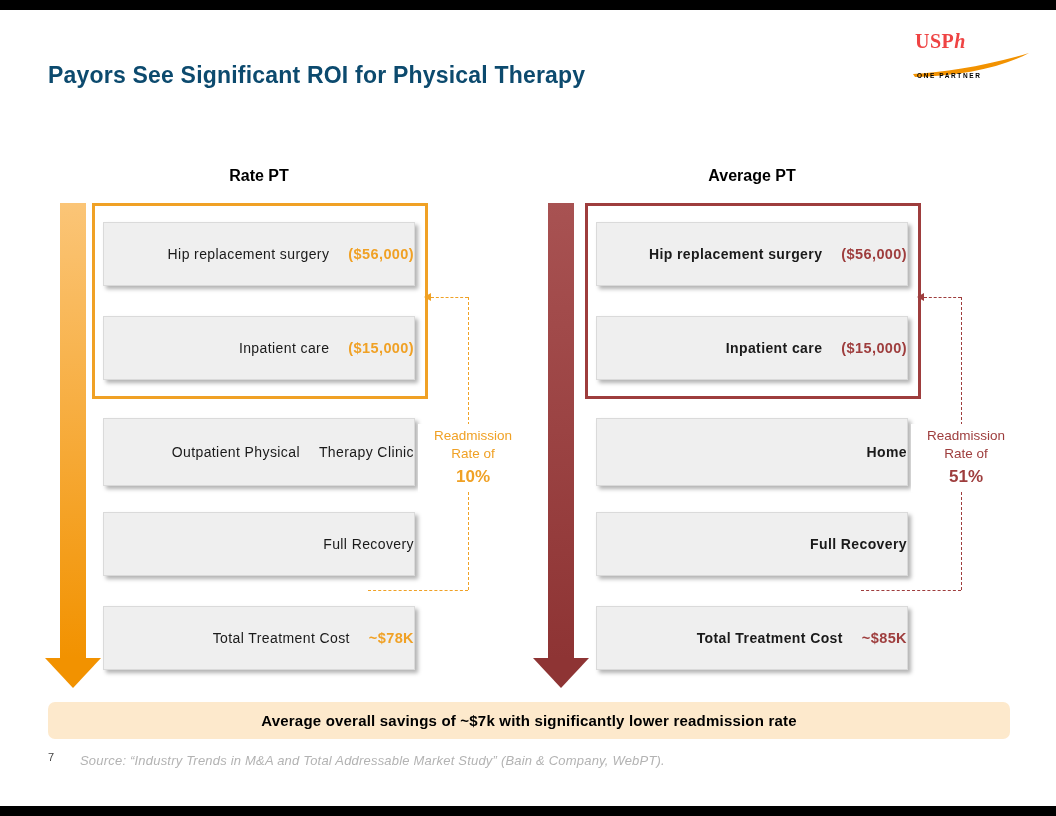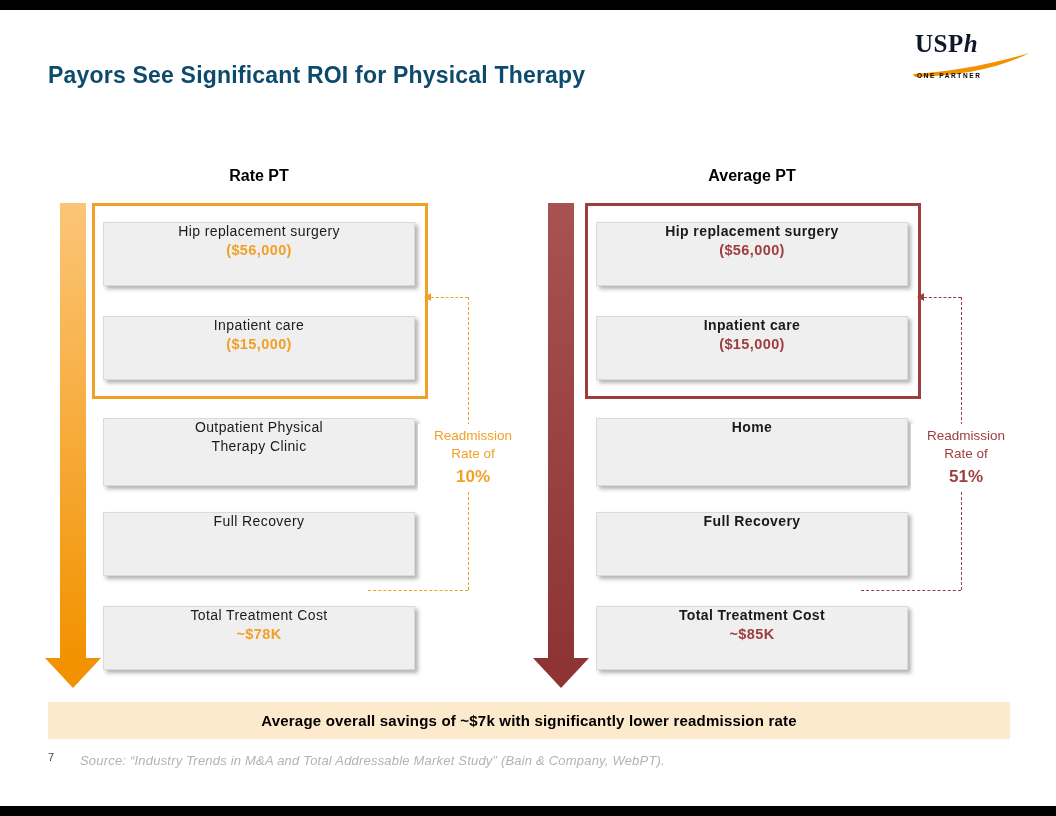--- a/index.html
+++ b/index.html
@@ -9,21 +9,21 @@
   .slide { position:relative; width:1056px; height:816px; background:#ffffff; overflow:hidden; }
 
   .bar { position:absolute; left:0; width:1056px; height:10px; background:#000; }
   .bar.top { top:0; }
   .bar.bottom { bottom:0; }
 
   .title { position:absolute; left:48px; top:62px; font-size:23px; font-weight:bold; color:#0c4a6e; letter-spacing:0.2px; }
 
   
   .logo { position:absolute; left:915px; top:30px; width:120px; height:50px; }
-  .logo-text { position:relative; z-index:2; font-family:"Liberation Serif", serif; font-size:25px; font-weight:bold; color:#0f172a; letter-spacing:0.5px; }
+  .logo-text { position:relative; z-index:2; font-family:"Liberation Serif", serif; font-size:20px; font-weight:bold; color:#ef4444; letter-spacing:0.5px; }
   .logo-text i { font-style:italic; }
   .logo-swoosh { position:absolute; left:-2px; top:22px; width:118px; height:26px; z-index:1; }
   .logo-tagline { position:absolute; left:2px; top:42px; z-index:3; font-size:6.5px; font-weight:bold; letter-spacing:1.6px; color:#000; white-space:nowrap; }
 
   .col-heading { position:absolute; top:167px; width:200px; text-align:center; font-size:16px; font-weight:bold; color:#000; }
   .col-heading.left { left:159px; }
   .col-heading.right { left:652px; }
 
   
   .arrow-body { position:absolute; top:203px; width:26px; height:455px; }
@@ -35,21 +35,21 @@
   .arrow-head.red { left:533px; border-top-color:var(--red-deep); }
 
   
   .group-box { position:absolute; top:203px; width:336px; height:196px; border:3px solid; background:transparent; }
   .group-box.orange { left:92px; border-color:var(--orange); }
   .group-box.red { left:585px; border-color:var(--red); }
 
   
   .box { position:absolute; width:312px; background:var(--box-bg); border:1px solid var(--box-border);
          box-shadow:3px 3px 4px rgba(0,0,0,0.3);
-         display:flex; flex-direction:column; align-items:center; justify-content:flex-start; gap:3px;
+         display:flex; flex-direction:row; align-items:center; justify-content:flex-end; gap:19px;
          font-size:14px; color:#1a1a1a; letter-spacing:0.4px; text-align:center; z-index:2; }
   .box .value { font-weight:bold; font-size:14.5px; }
   .orange-text { color:var(--orange); }
   .red-text { color:var(--red); }
   .bold { font-weight:bold; }
   .col-left  .box { left:103px; }
   .col-right .box { left:596px; }
 
   
   .dash-h { position:absolute; height:0; border-top:1px dashed; }
@@ -60,21 +60,21 @@
               border-top:4px solid transparent; border-bottom:4px solid transparent; border-right:7px solid; }
   .tri-left.orange { border-right-color:var(--orange); }
   .tri-left.red { border-right-color:var(--red); }
 
   .readmission { position:absolute; width:110px; text-align:center; font-size:13.5px; line-height:1.35;
                  background:#ffffff; padding:3px 0; z-index:3; }
   .readmission .rate { font-weight:bold; font-size:17px; margin-top:3px; }
 
   .banner { position:absolute; left:48px; top:702px; width:962px; height:37px; background:var(--banner-bg);
             display:flex; align-items:center; justify-content:center;
-            font-size:15px; font-weight:bold; color:#000; letter-spacing:0.2px; }
+            font-size:15px; font-weight:bold; color:#000; letter-spacing:0.2px;border-radius:7px; }
 
   .page-number { position:absolute; left:48px; top:751px; font-size:11px; color:#444; }
   .source { position:absolute; left:80px; top:753px; font-size:13px; font-style:italic; color:#b3b3b3; letter-spacing:0.2px; }
 </style>
 </head>
 <body>
 
 <div class="slide">
 
   <div class="bar top"></div>

